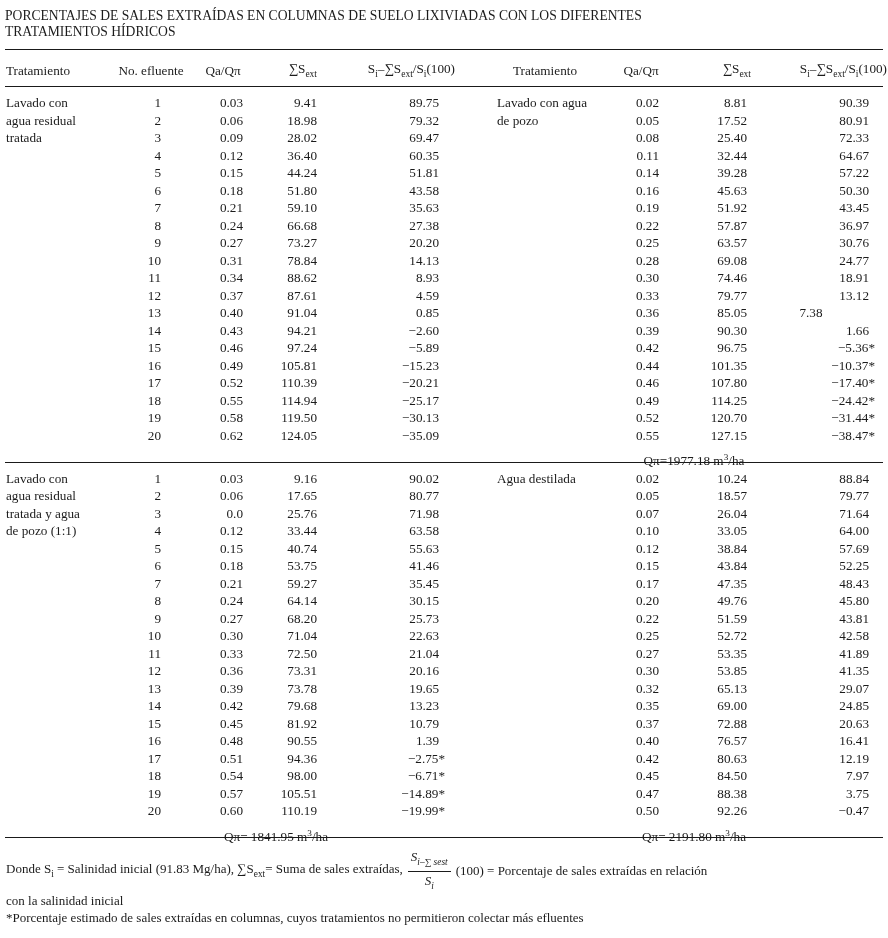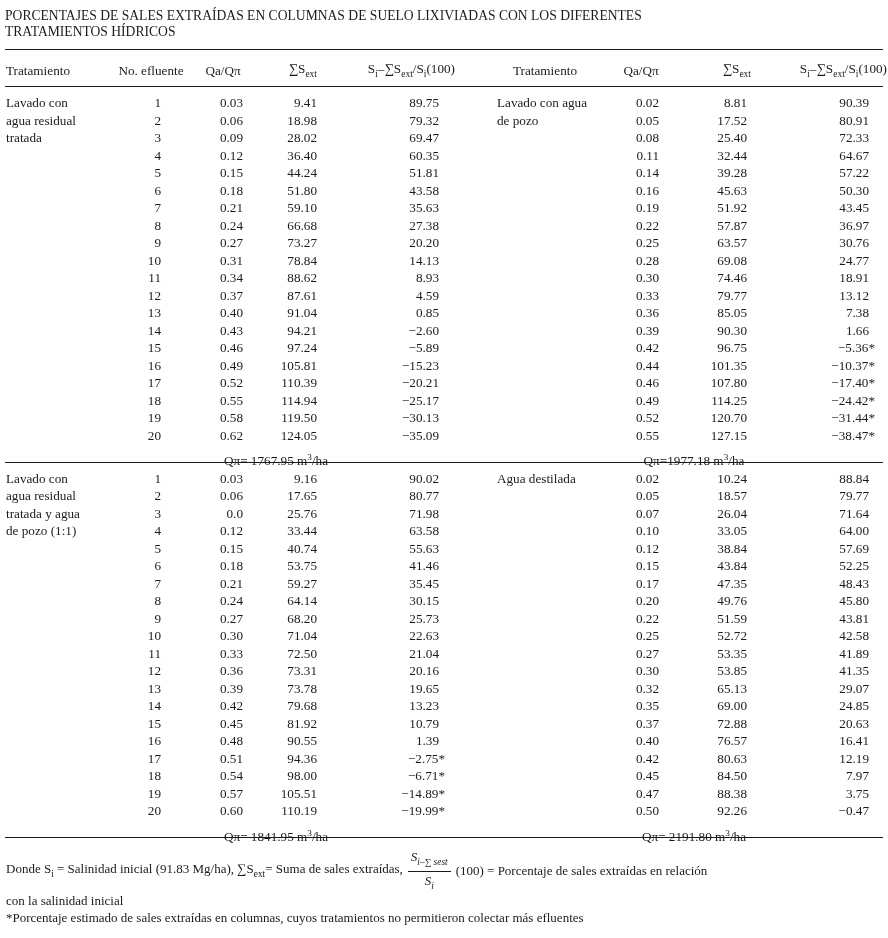--- a/index.html
+++ b/index.html
@@ -179,21 +179,21 @@
       <div class="num c-pct" style="grid-area: 12 / 5;">4.59</div>
       <div class="num c-qa-r" style="grid-area: 12 / 7;">0.33</div>
       <div class="num c-sext-r" style="grid-area: 12 / 8;">79.77</div>
       <div class="num c-pct-r" style="grid-area: 12 / 9;">13.12</div>
       <div class="num c-efl" style="grid-area: 13 / 2;">13</div>
       <div class="num c-qa" style="grid-area: 13 / 3;">0.40</div>
       <div class="num c-sext" style="grid-area: 13 / 4;">91.04</div>
       <div class="num c-pct" style="grid-area: 13 / 5;">0.85</div>
       <div class="num c-qa-r" style="grid-area: 13 / 7;">0.36</div>
       <div class="num c-sext-r" style="grid-area: 13 / 8;">85.05</div>
-      <div class="num c-pct-r" style="grid-area: 13 / 9;">7.38</div>
+      <div class="num c-pct-r" style="grid-area: 13 / 9; text-align: center;">7.38</div>
       <div class="num c-efl" style="grid-area: 14 / 2;">14</div>
       <div class="num c-qa" style="grid-area: 14 / 3;">0.43</div>
       <div class="num c-sext" style="grid-area: 14 / 4;">94.21</div>
       <div class="num c-pct" style="grid-area: 14 / 5;">−2.60</div>
       <div class="num c-qa-r" style="grid-area: 14 / 7;">0.39</div>
       <div class="num c-sext-r" style="grid-area: 14 / 8;">90.30</div>
       <div class="num c-pct-r" style="grid-area: 14 / 9;">1.66</div>
       <div class="num c-efl" style="grid-area: 15 / 2;">15</div>
       <div class="num c-qa" style="grid-area: 15 / 3;">0.46</div>
       <div class="num c-sext" style="grid-area: 15 / 4;">97.24</div>
@@ -229,21 +229,20 @@
       <div class="num c-qa-r" style="grid-area: 19 / 7;">0.52</div>
       <div class="num c-sext-r" style="grid-area: 19 / 8;">120.70</div>
       <div class="num c-pct-r star" style="grid-area: 19 / 9;">−31.44*</div>
       <div class="num c-efl" style="grid-area: 20 / 2;">20</div>
       <div class="num c-qa" style="grid-area: 20 / 3;">0.62</div>
       <div class="num c-sext" style="grid-area: 20 / 4;">124.05</div>
       <div class="num c-pct" style="grid-area: 20 / 5;">−35.09</div>
       <div class="num c-qa-r" style="grid-area: 20 / 7;">0.55</div>
       <div class="num c-sext-r" style="grid-area: 20 / 8;">127.15</div>
       <div class="num c-pct-r star" style="grid-area: 20 / 9;">−38.47*</div>
-      <div class="qpi " style="grid-area: 21 / 2 / auto / span 4;">Qπ= 1767.95 m<sup>3</sup>/ha</div>
       <div class="qpi qpi-r" style="grid-area: 21 / 6 / auto / span 4;">Qπ=1977.18 m<sup>3</sup>/ha</div>
     </div>
 
   <div class="rule"></div>
 
   <div class="grid tbody">
       <div class="c-trat" style="grid-area: 1 / 1 / span 20;">
         <div>Lavado con</div>
         <div>agua residual</div>
         <div>tratada y agua</div>

